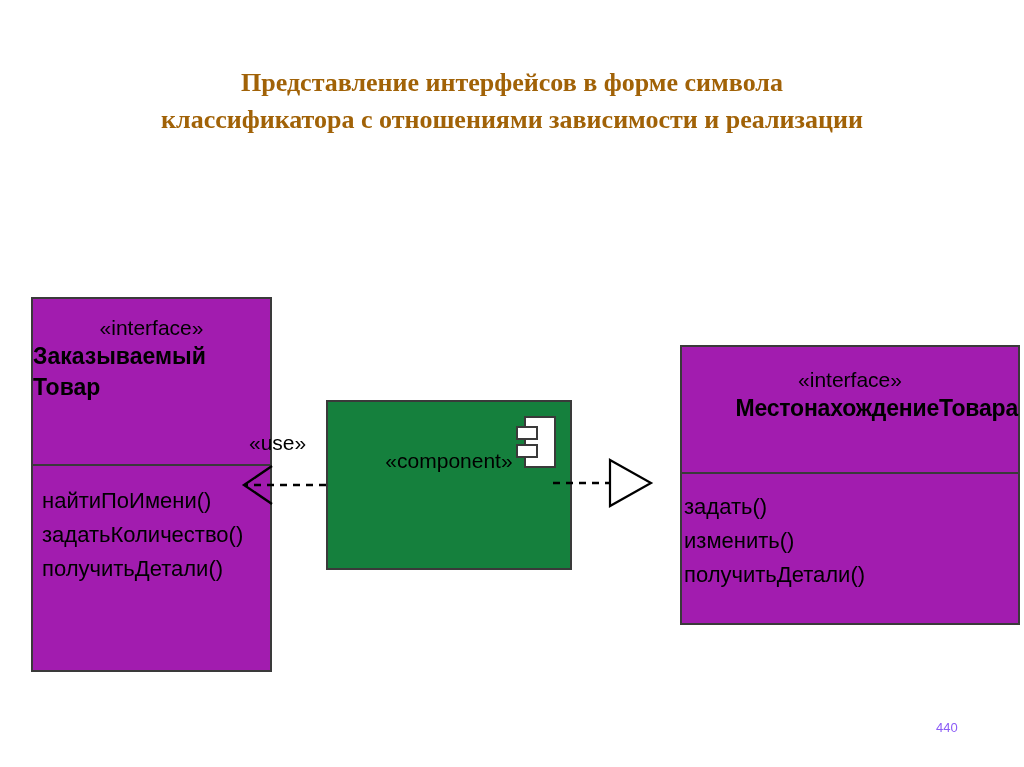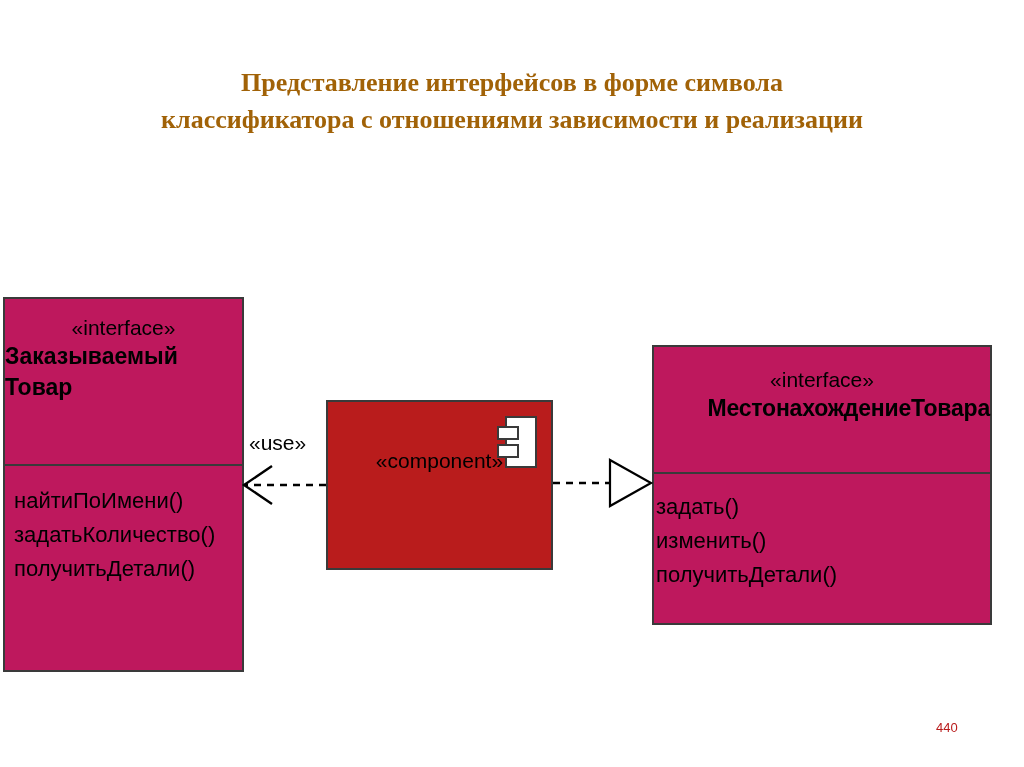--- a/index.html
+++ b/index.html
@@ -28,22 +28,23 @@
     font-size: 26px;
     line-height: 37px;
     color: #a16207;
     letter-spacing: 0px;
   }
 
   
   .uml-box {
     position: absolute;
     box-sizing: border-box;
-    background: #be185d;
+    background: #a21caf;
     border: 2px solid #3a3a3a;
+    margin-left: 28px;
   }
   .uml-compartment {
     box-sizing: border-box;
     position: relative;
   }
   .uml-compartment.divided {
     border-bottom: 2px solid #3a3a3a;
   }
   .stereotype {
     text-align: center;
@@ -102,24 +103,24 @@
   }
   #iface-item-location .ops-wrap {
     padding: 16px 0 0 2px;
   }
 
   
   #component-order {
     position: absolute;
     left: 326px;
     top: 400px;
-    width: 227px;
+    width: 246px;
     height: 170px;
     box-sizing: border-box;
-    background: #b91c1c;
+    background: #15803d;
     border: 2px solid #3a3a3a;
   }
   #component-order .comp-stereo {
     position: absolute;
     left: 0;
     top: 46px;
     width: 100%;
     text-align: center;
     font-size: 21px;
     line-height: 26px;
@@ -165,21 +166,21 @@
     height: 767px;
     pointer-events: none;
   }
 
   
   #page-number {
     position: absolute;
     left: 936px;
     top: 720px;
     font-size: 13px;
-    color: #b91c1c;
+    color: #8b5cf6;
     font-family: "Liberation Sans", sans-serif;
   }
 </style>
 </head>
 <body>
 
 <div id="slide-title">Представление интерфейсов в форме символа классификатора с отношениями зависимости и реализации</div>
 
 <div class="uml-box" id="iface-ordered-item">
   <div class="uml-compartment divided head">

